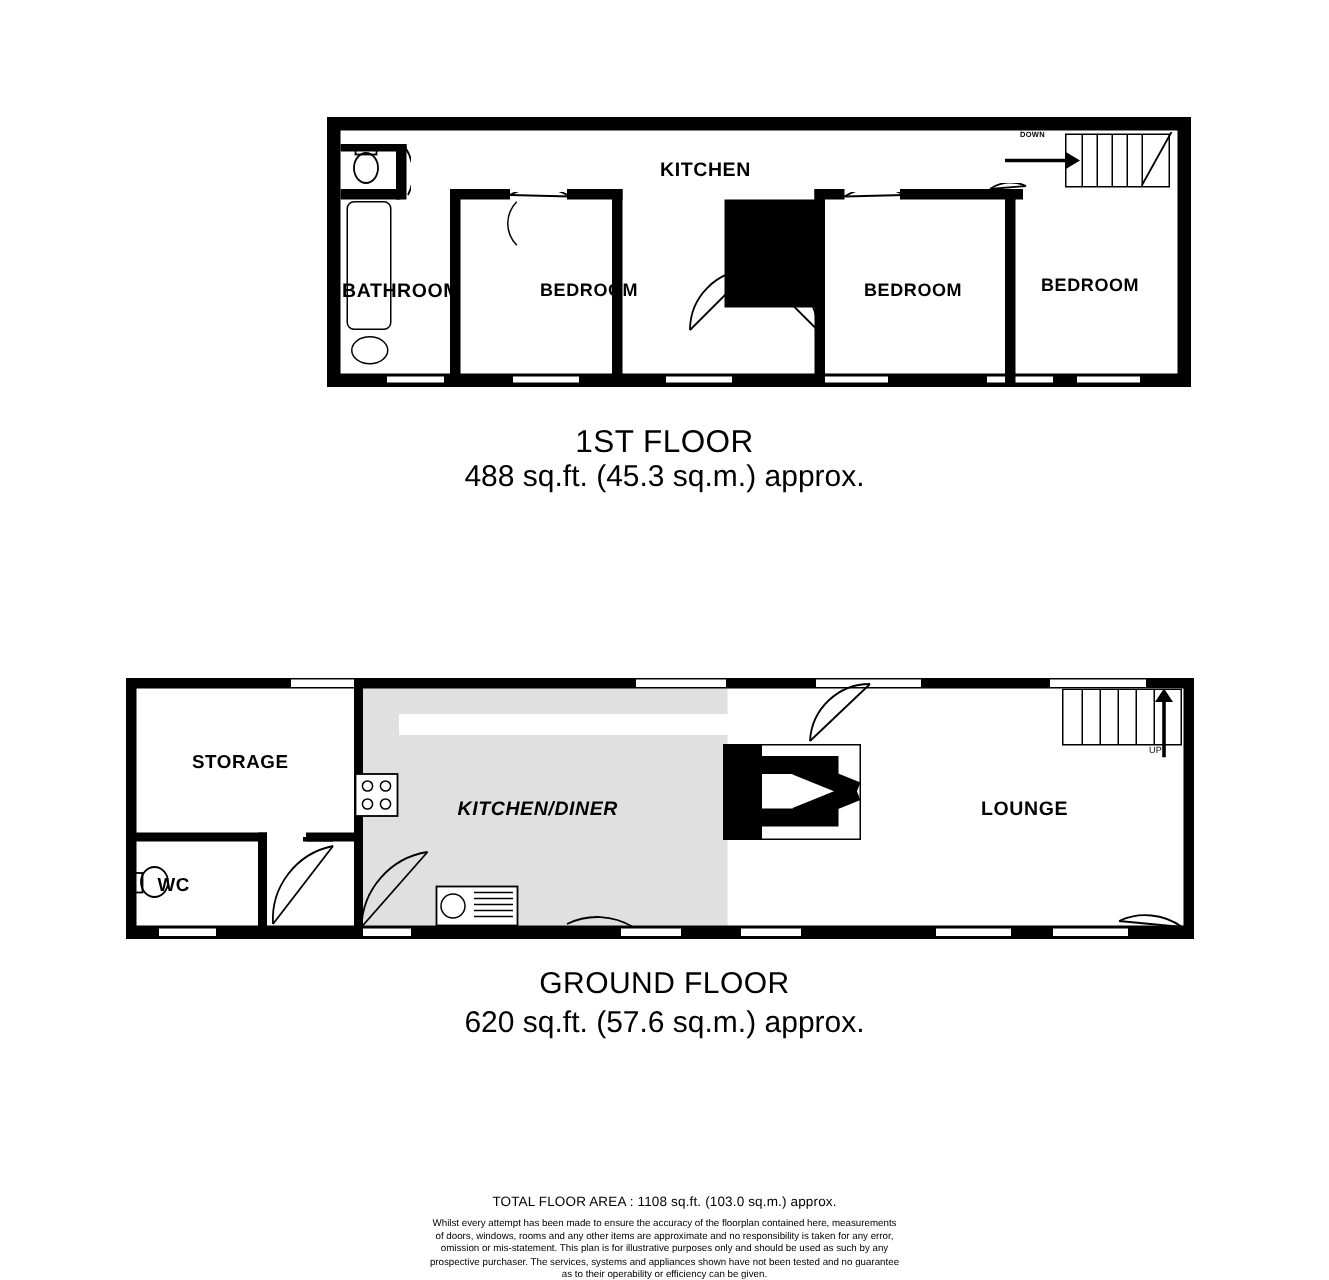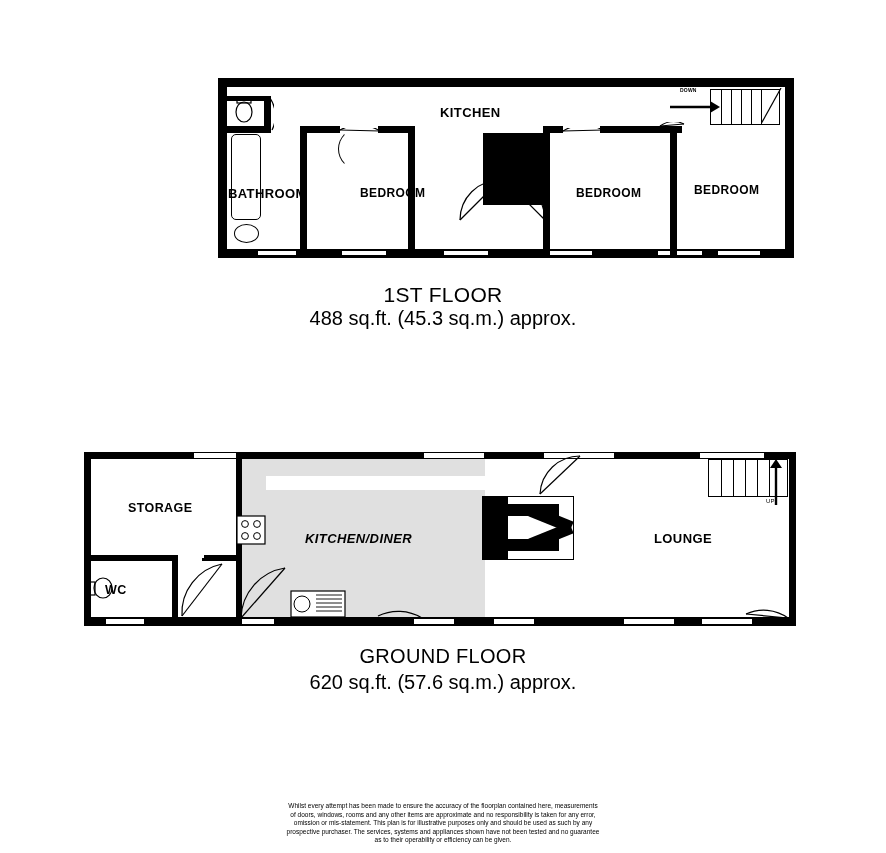--- a/index.html
+++ b/index.html
@@ -296,20 +296,21 @@
   <div class="room-label" style="left:44px; top:49px; font-size:12.5px;">STORAGE</div>
   <div class="room-label" style="left:21px; top:131px; font-size:12.5px;">WC</div>
   <div class="room-label" style="left:221px; top:79px; font-size:13px;font-style:italic;">KITCHEN/DINER</div>
   <div class="room-label" style="left:570px; top:79px; font-size:13px;">LOUNGE</div>
 </div>
 
 <div class="floor-title" style="top:645px; font-size:20px;">GROUND FLOOR</div>
 <div class="floor-sub" style="top:671px;">620 sq.ft. (57.6 sq.m.) approx.</div>
 
 <div class="footer" style="top:796px;">
+  <div class="total">TOTAL FLOOR AREA : 1108 sq.ft. (103.0 sq.m.) approx.</div>
   <div class="disclaimer">
     <div>Whilst every attempt has been made to ensure the accuracy of the floorplan contained here, measurements</div>
     <div>of doors, windows, rooms and any other items are approximate and no responsibility is taken for any error,</div>
     <div>omission or mis-statement. This plan is for illustrative purposes only and should be used as such by any</div>
     <div>prospective purchaser. The services, systems and appliances shown have not been tested and no guarantee</div>
     <div>as to their operability or efficiency can be given.</div>
 
   </div>
 </div>
 

